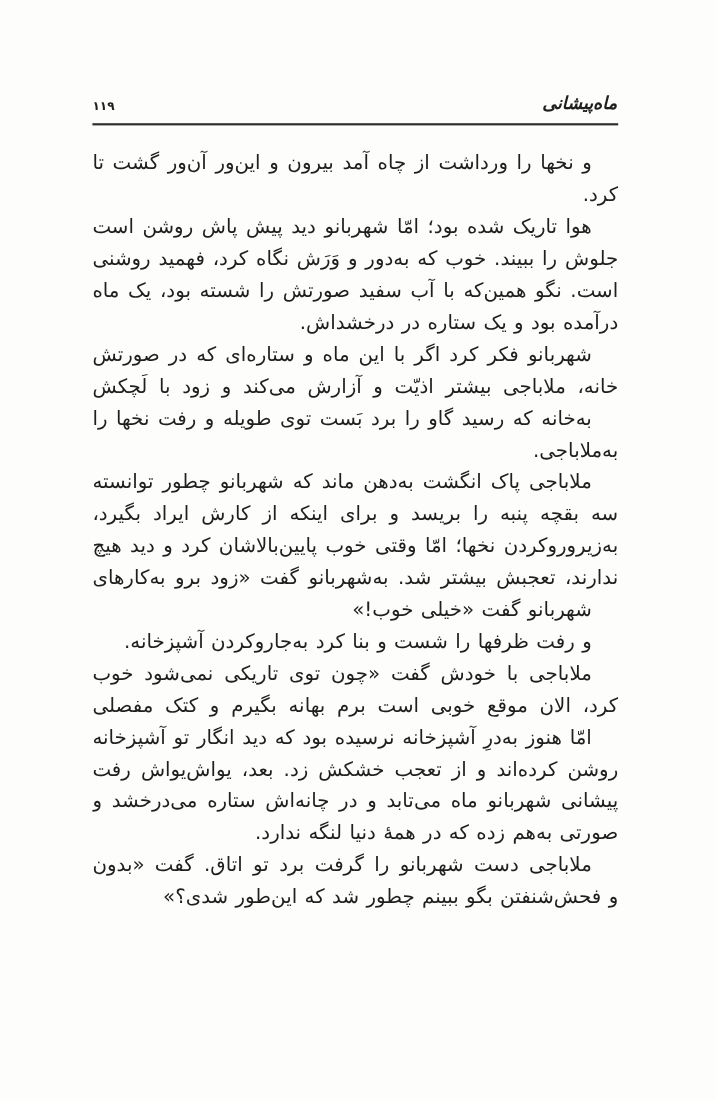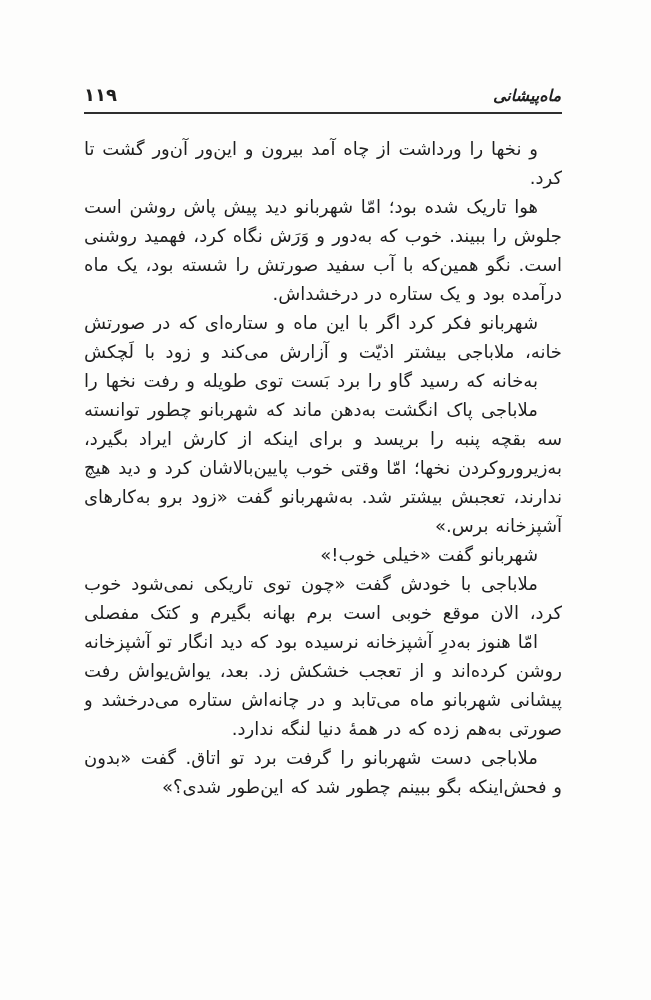--- a/index.html
+++ b/index.html
@@ -28,21 +28,21 @@
     align-items: flex-end;
     direction: rtl;
     font-size: 16px;
     font-weight: 700;
   }
   .running-title {
     letter-spacing: 0;
     font-style: italic;
   }
   .page-number {
-    font-size: 18px;
+    font-size: 11px;
     font-weight: 700;
     text-align: center;
   }
   .header-rule {
     position: absolute;
     top: 112px;
     right: 89px;
     left: 84px;
     height: 0;
     border: 0;
@@ -99,40 +99,43 @@
         <div class="text-line">جلوش را ببیند. خوب که به‌دور و وَرَش نگاه کرد، فهمید روشنی از خودش</div>
         <div class="text-line">است. نگو همین‌که با آب سفید صورتش را شسته بود، یک ماه در پیشانیش</div>
         <div class="text-line last">درآمده بود و یک ستاره در درخشد‌اش.</div>
       </div>
       <div class="paragraph">
         <div class="text-line first">شهربانو فکر کرد اگر با این ماه و ستاره‌ای که در صورتش پیدا شده برود</div>
         <div class="text-line">خانه، ملاباجی بیشتر اذیّت و آزارش می‌کند و زود با لَچکش پیشانی و</div>
       </div>
       <div class="paragraph">
         <div class="text-line first">به‌خانه که رسید گاو را برد بَست توی طویله و رفت نخها را داد</div>
+        <div class="text-line last">به‌ملاباجی.</div>
       </div>
       <div class="paragraph">
         <div class="text-line first">ملاباجی پاک انگشت به‌دهن ماند که شهربانو چطور توانسته یک‌روزه</div>
         <div class="text-line">سه بقچه پنبه را بریسد و برای اینکه از کارش ایراد بگیرد، شروع کرد</div>
         <div class="text-line">به‌زیروروکردن نخها؛ امّا وقتی خوب پایین‌بالاشان کرد و دید هیچ ایرادی</div>
         <div class="text-line">ندارند، تعجبش بیشتر شد. به‌شهربانو گفت «زود برو به‌کارهای خانه و</div>
-        <div class="text-line last">آشپزخانه برس.»</div>
       </div>
       <div class="paragraph">
         <div class="text-line first last">شهربانو گفت «خیلی خوب!»</div>
+      </div>
+      <div class="paragraph">
+        <div class="text-line first last">و رفت ظرفها را شست و بنا کرد به‌جاروکردن آشپزخانه.</div>
       </div>
       <div class="paragraph">
         <div class="text-line first">ملاباجی با خودش گفت «چون توی تاریکی نمی‌شود خوب جارو</div>
         <div class="text-line last">کرد، الان موقع خوبی است برم بهانه بگیرم و کتک مفصلی به‌شهربانو بزنم.»</div>
       </div>
       <div class="paragraph">
         <div class="text-line first">امّا هنوز به‌درِ آشپزخانه نرسیده بود که دید انگار تو آشپزخانه چلچراغ</div>
         <div class="text-line">روشن کرده‌اند و از تعجب خشکش زد. بعد، یواش‌یواش رفت جلو، دید از</div>
         <div class="text-line">پیشانی شهربانو ماه می‌تابد و در چانه‌اش ستاره می‌درخشد و از خوشگلی</div>
         <div class="text-line last">صورتی به‌هم زده که در همهٔ دنیا لنگه ندارد.</div>
       </div>
       <div class="paragraph">
         <div class="text-line first">ملاباجی دست شهربانو را گرفت برد تو اتاق. گفت «بدون کتک‌خوردن</div>
-        <div class="text-line last">و فحش‌اینکه بگو ببینم چطور شد که این‌طور شدی؟»</div>
+        <div class="text-line last">و فحش‌شنفتن بگو ببینم چطور شد که این‌طور شدی؟»</div>
       </div>
     </div>
 
 </div>
 
 </body></html>

